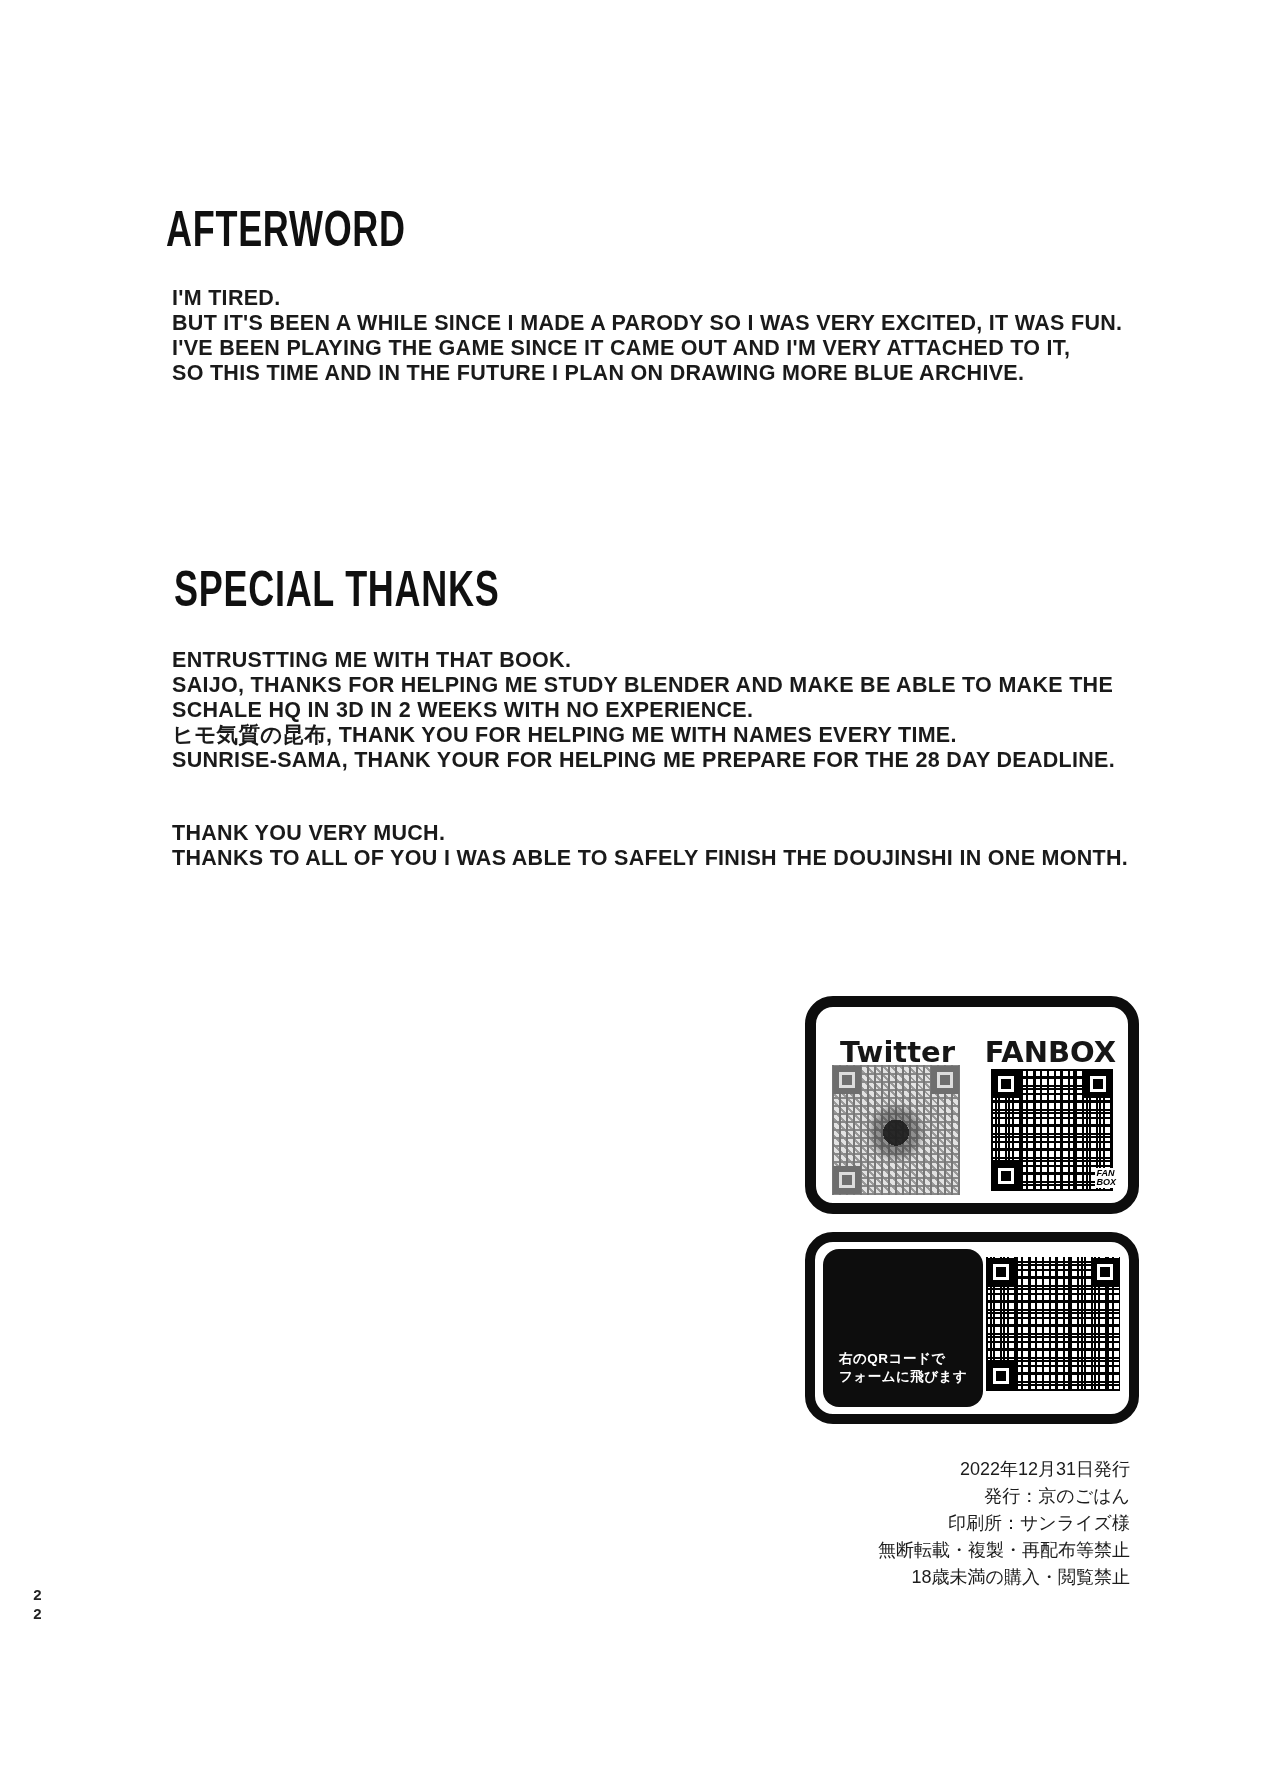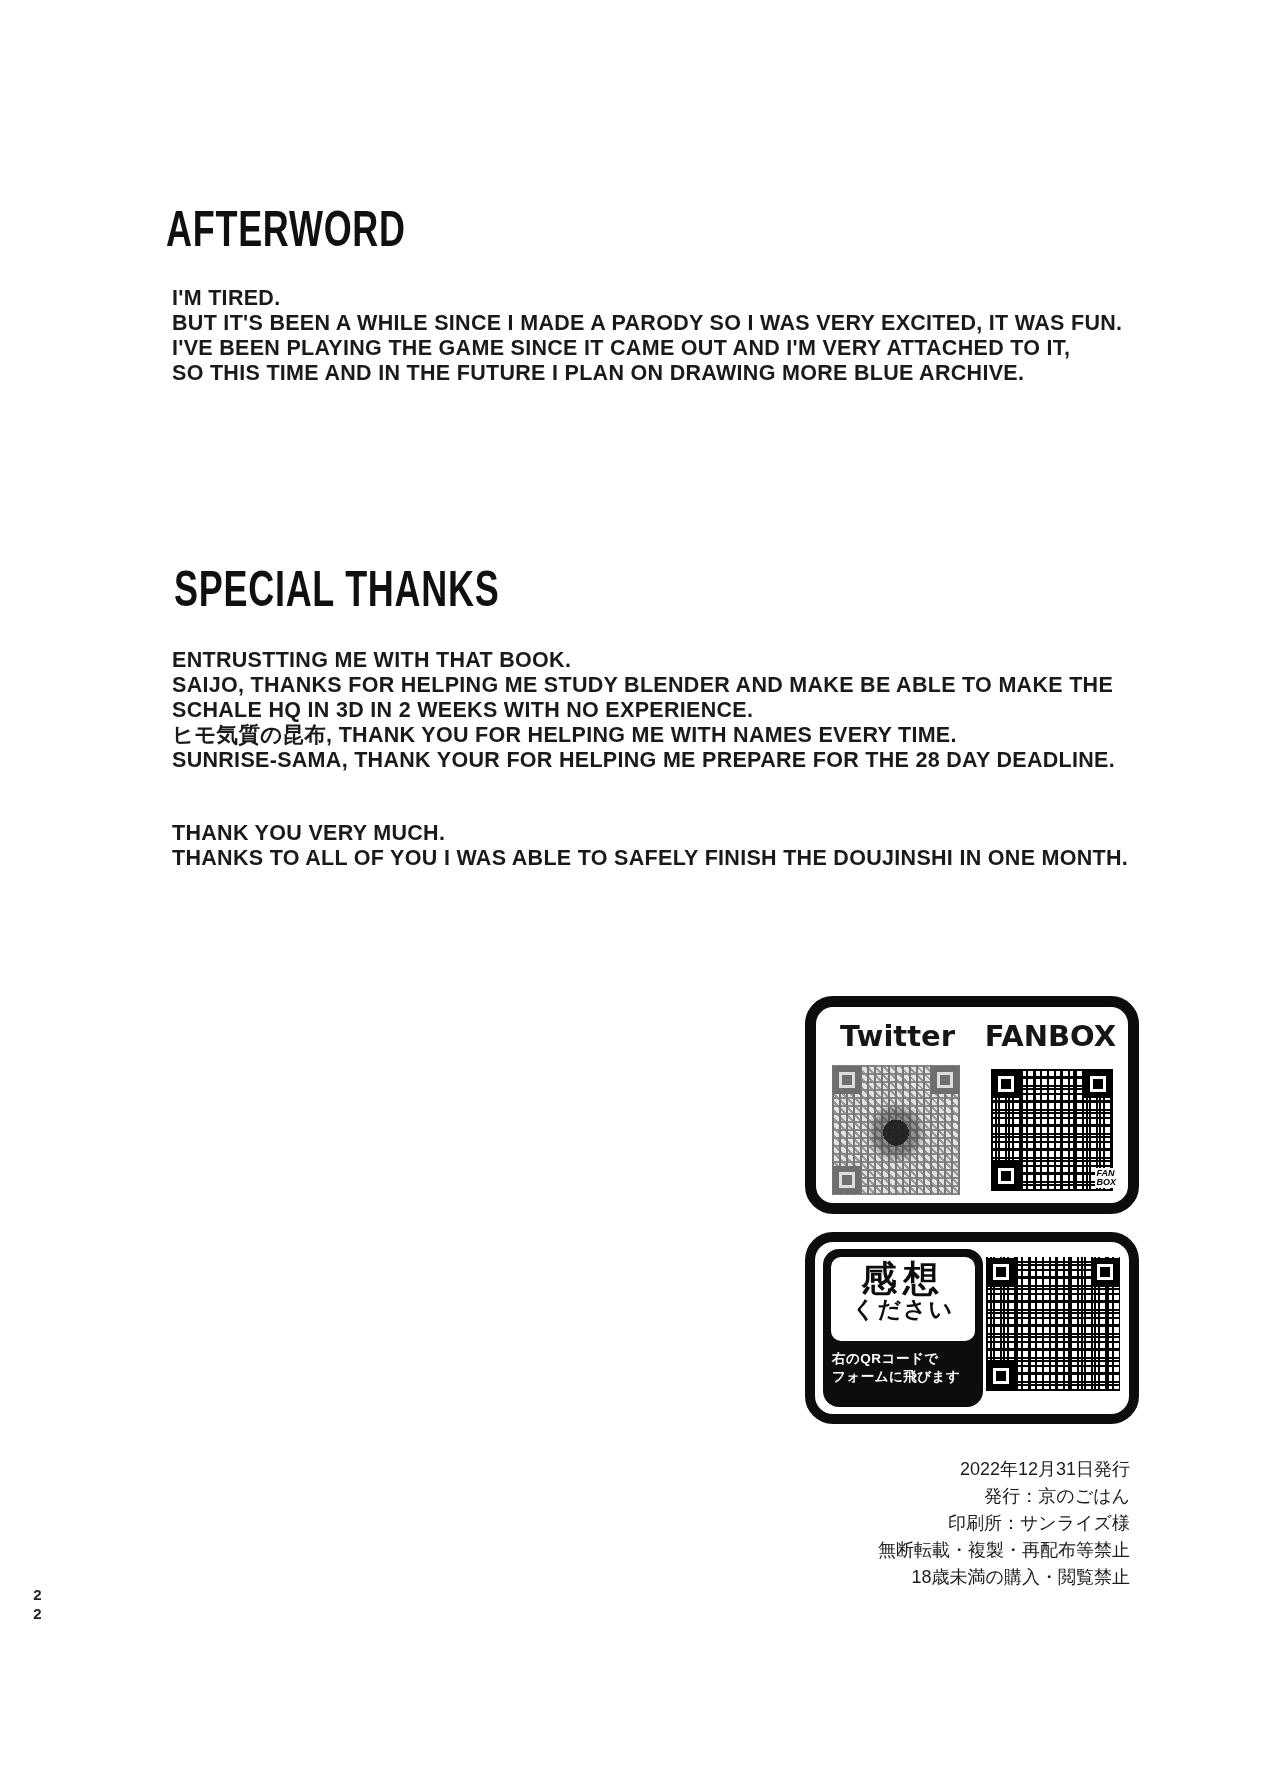--- a/index.html
+++ b/index.html
@@ -19,21 +19,21 @@
   
   .bodytext{position:absolute;font-weight:bold;color:#1a1a1a;}
   .bodytext .line{font-size:21.5px;line-height:25px;letter-spacing:.3px;white-space:nowrap;}
   #para1{left:172px;top:286px;}
   #para2{left:172px;top:648px;}
   #para3{left:172px;top:821px;}
 
   
   .qrbox{position:absolute;box-sizing:border-box;background:#fff;border:11px solid #0d0d0d;border-radius:28px;}
   #social-box{left:805px;top:996px;width:334px;height:218px;}
-  .social-label{position:absolute;top:12px;font-size:29px;font-weight:bold;color:#161616;
+  .social-label{position:absolute;top:28px;font-size:29px;font-weight:bold;color:#161616;
     font-family:"DejaVu Sans",sans-serif;white-space:nowrap;}
   #twitter-label{left:24px;}
   #fanbox-label{right:12px;}
 
   .qr{position:absolute;}
   #qr-twitter{left:16px;top:58px;width:128px;height:130px;
     background:
       radial-gradient(circle at 50% 52%, rgba(30,30,30,.95) 0 13px, rgba(60,60,60,.5) 13px 20px, rgba(120,120,120,0) 30px),
       repeating-linear-gradient(90deg,#777 0 2px,transparent 2px 7px),
       repeating-linear-gradient(0deg,#888 0 2px,transparent 2px 8px),
@@ -58,21 +58,21 @@
   #fanbox-caption{position:absolute;right:-4px;bottom:3px;background:#fff;color:#000;
     font-size:9px;line-height:9px;font-weight:bold;white-space:pre-line;padding:1px 1px;font-style:italic;
   }
 
   
   #feedback-box{left:805px;top:1232px;width:334px;height:192px;border-width:10px;}
   #fb-panel{position:absolute;left:8px;top:7px;width:160px;height:158px;background:#0d0d0d;border-radius:16px;}
   #fb-white{position:absolute;left:8px;top:8px;width:144px;height:84px;background:#fff;border-radius:10px;text-align:center;color:#0d0d0d;}
   #fb-title1{font-size:36px;font-weight:bold;line-height:44px;letter-spacing:6px;}
   #fb-title2{font-size:23px;font-weight:bold;line-height:28px;letter-spacing:2px;margin-top:-6px;}
-  .fb-note{position:absolute;left:9px;color:#fff;font-size:13.5px;line-height:18px;font-weight:bold;letter-spacing:.5px;white-space:nowrap;}
+  .fb-note{position:absolute;left:16px;color:#fff;font-size:13.5px;line-height:18px;font-weight:bold;letter-spacing:.5px;white-space:nowrap;}
   #fb-note1{top:101px;}
   #fb-note2{top:119px;}
   #qr-feedback{right:9px;top:15px;width:134px;height:134px;}
 
   
   #colophon{position:absolute;right:150px;top:1456px;text-align:right;color:#1c1c1c;}
   #colophon .cline{font-size:18px;line-height:27px;white-space:nowrap;}
 
   
   #page-number{position:absolute;left:30px;top:1586px;font-size:15px;font-weight:bold;color:#222;
@@ -121,24 +121,20 @@
       <div class="finder f-tl"></div>
       <div class="finder f-tr"></div>
       <div class="finder f-bl"></div>
       <div id="fanbox-caption">FAN
 BOX</div>
     </div>
   </div>
 
   <div id="feedback-box" class="qrbox">
     <div id="fb-panel">
-      <div id="fb-white">
-        <div id="fb-title1">感想</div>
-        <div id="fb-title2">ください</div>
-      </div>
       <div id="fb-note1" class="fb-note">右のQRコードで</div>
       <div id="fb-note2" class="fb-note">フォームに飛びます</div>
     </div>
     <div id="qr-feedback" class="qr">
       <div class="finder f-tl"></div>
       <div class="finder f-tr"></div>
       <div class="finder f-bl"></div>
     </div>
   </div>
 

